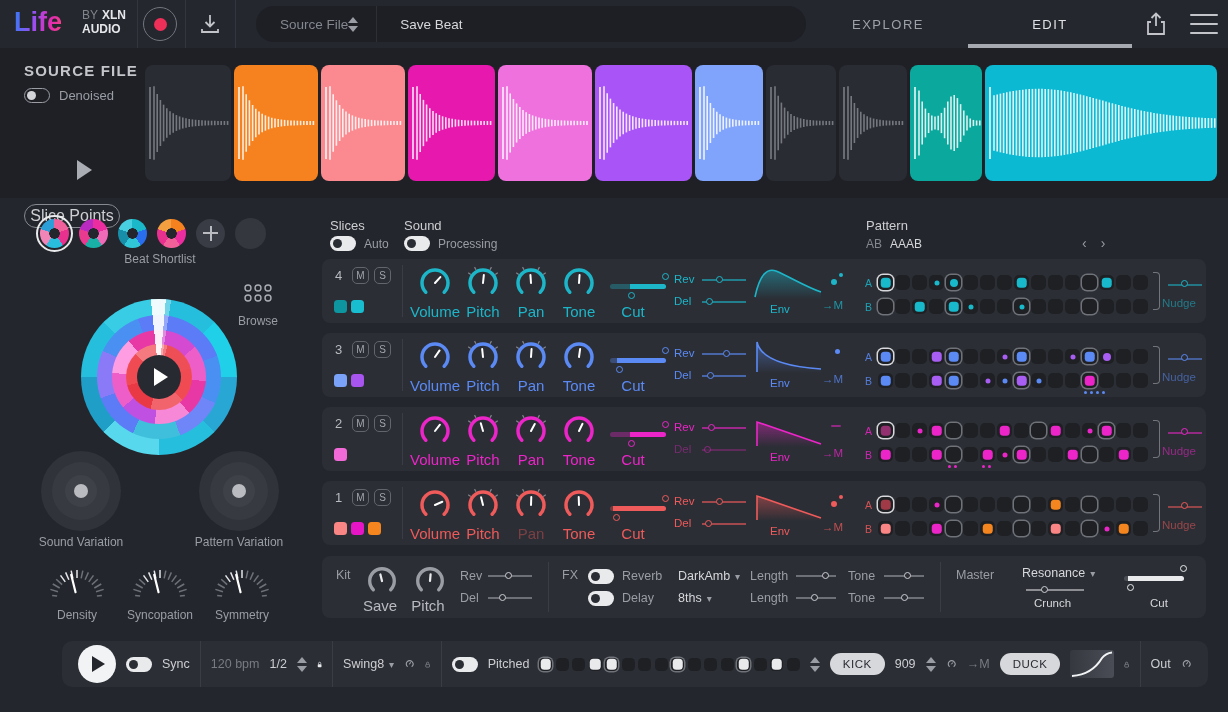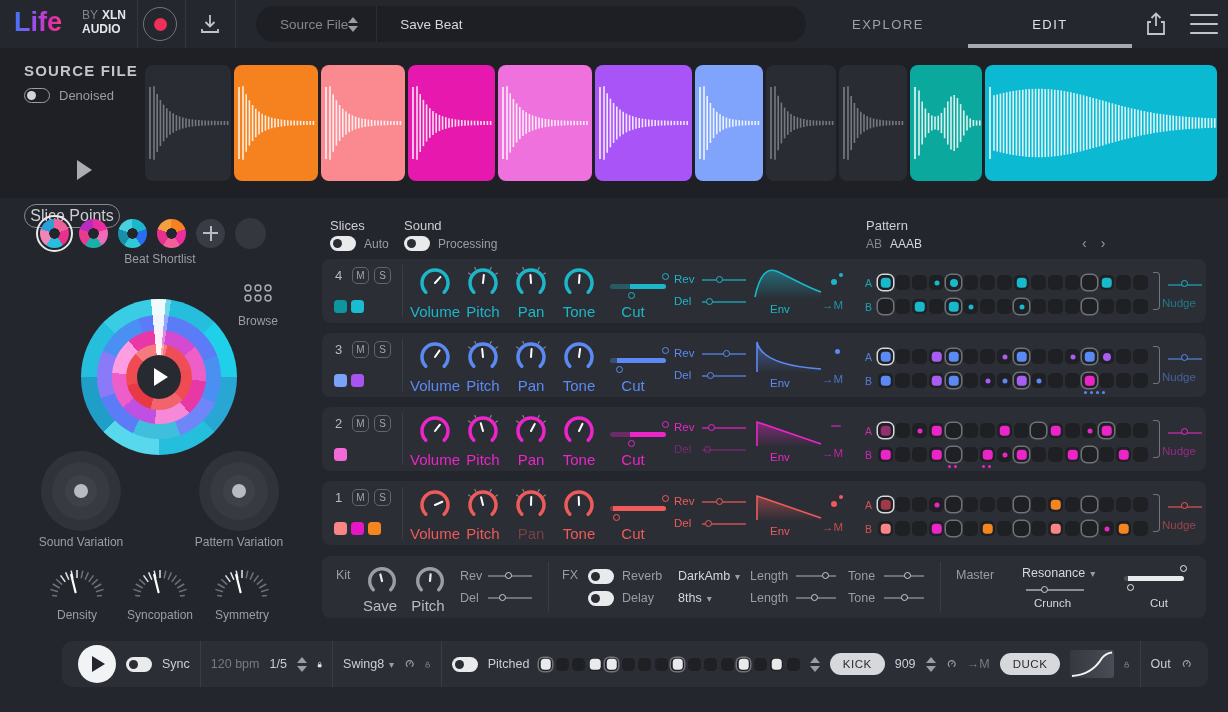--- a/index.html
+++ b/index.html
@@ -1310,21 +1310,21 @@
   <div id="transport">
     <div id="t-play">
         <i></i>
       </div>
     <span class="toggle">
         <span class="knb"></span>
       </span>
     <span class="t-lab">Sync</span>
     <div class="tdiv"></div>
     <span class="t-lab t-dim">120 bpm</span>
-    <span class="t-lab">1/5</span>
+    <span class="t-lab">1/2</span>
     <span class="spin">
         <i class="up"></i>
         <i class="dn"></i>
       </span>
     <svg width="14" height="17" viewBox="0 0 14 17">
       <path d="M4 8 V5.5 A3 3 0 0 1 10 5.5 V8" stroke="#e9eaec" stroke-width="1.8" fill="none"></path>
       <rect x="2" y="8" width="10" height="7.5" rx="1.5" fill="#e9eaec"></rect>
     </svg>
     <div class="tdiv"></div>
     <span class="t-lab"><span>Swing8</span><span class="chev">▾</span></span>

